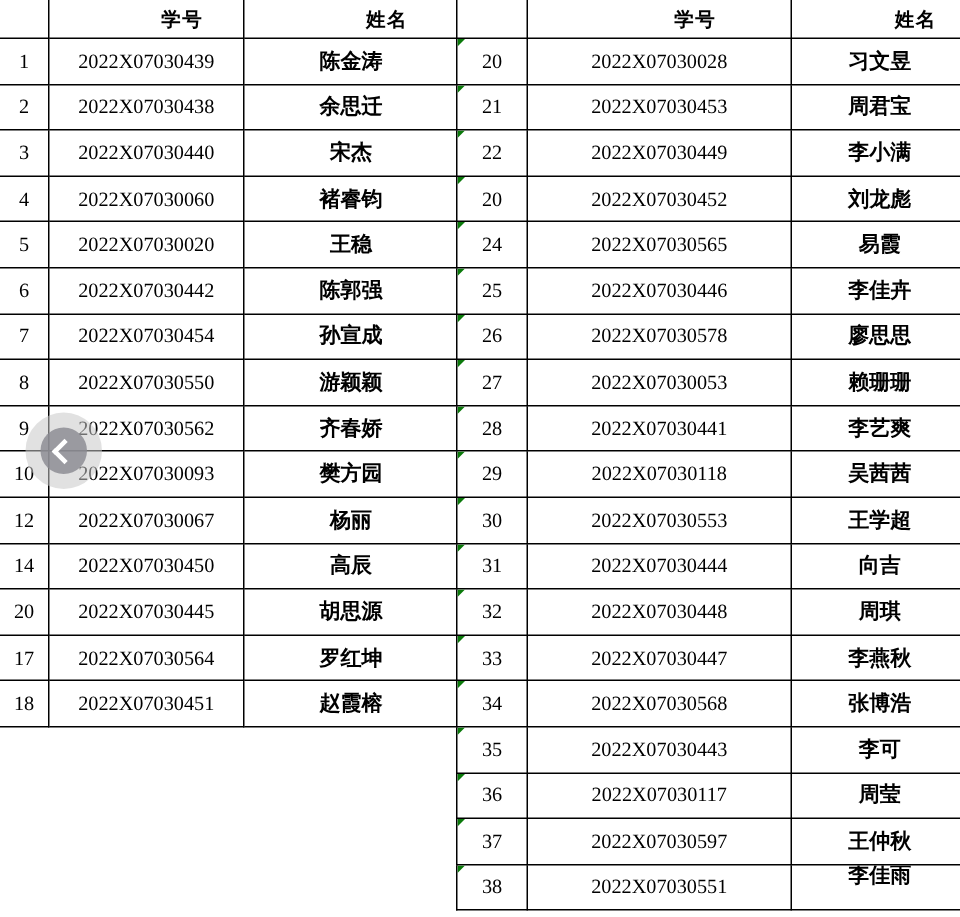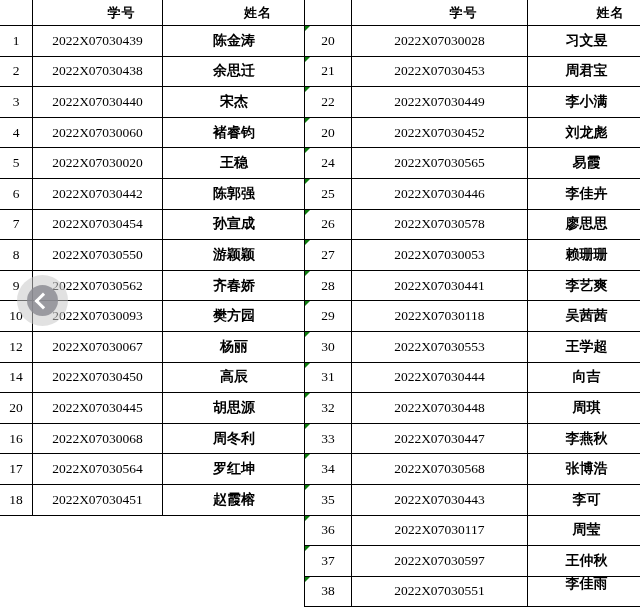--- a/index.html
+++ b/index.html
@@ -126,25 +126,20 @@
           <td class="c0"><span class="val">14</span></td>
           <td class="c1"><span class="val">2022X07030450</span></td>
           <td class="c2"><span class="val">高辰</span></td>
         </tr>
         <tr>
           <td class="c0"><span class="val">20</span></td>
           <td class="c1"><span class="val">2022X07030445</span></td>
           <td class="c2"><span class="val">胡思源</span></td>
         </tr>
         <tr>
-          <td class="c0"><span class="val">16</span></td>
-          <td class="c1"><span class="val">2022X07030068</span></td>
-          <td class="c2"><span class="val">周冬利</span></td>
-        </tr>
-        <tr>
           <td class="c0"><span class="val">17</span></td>
           <td class="c1"><span class="val">2022X07030564</span></td>
           <td class="c2"><span class="val">罗红坤</span></td>
         </tr>
         <tr>
           <td class="c0"><span class="val">18</span></td>
           <td class="c1"><span class="val">2022X07030451</span></td>
           <td class="c2"><span class="val">赵霞榕</span></td>
         </tr>
       </tbody>

